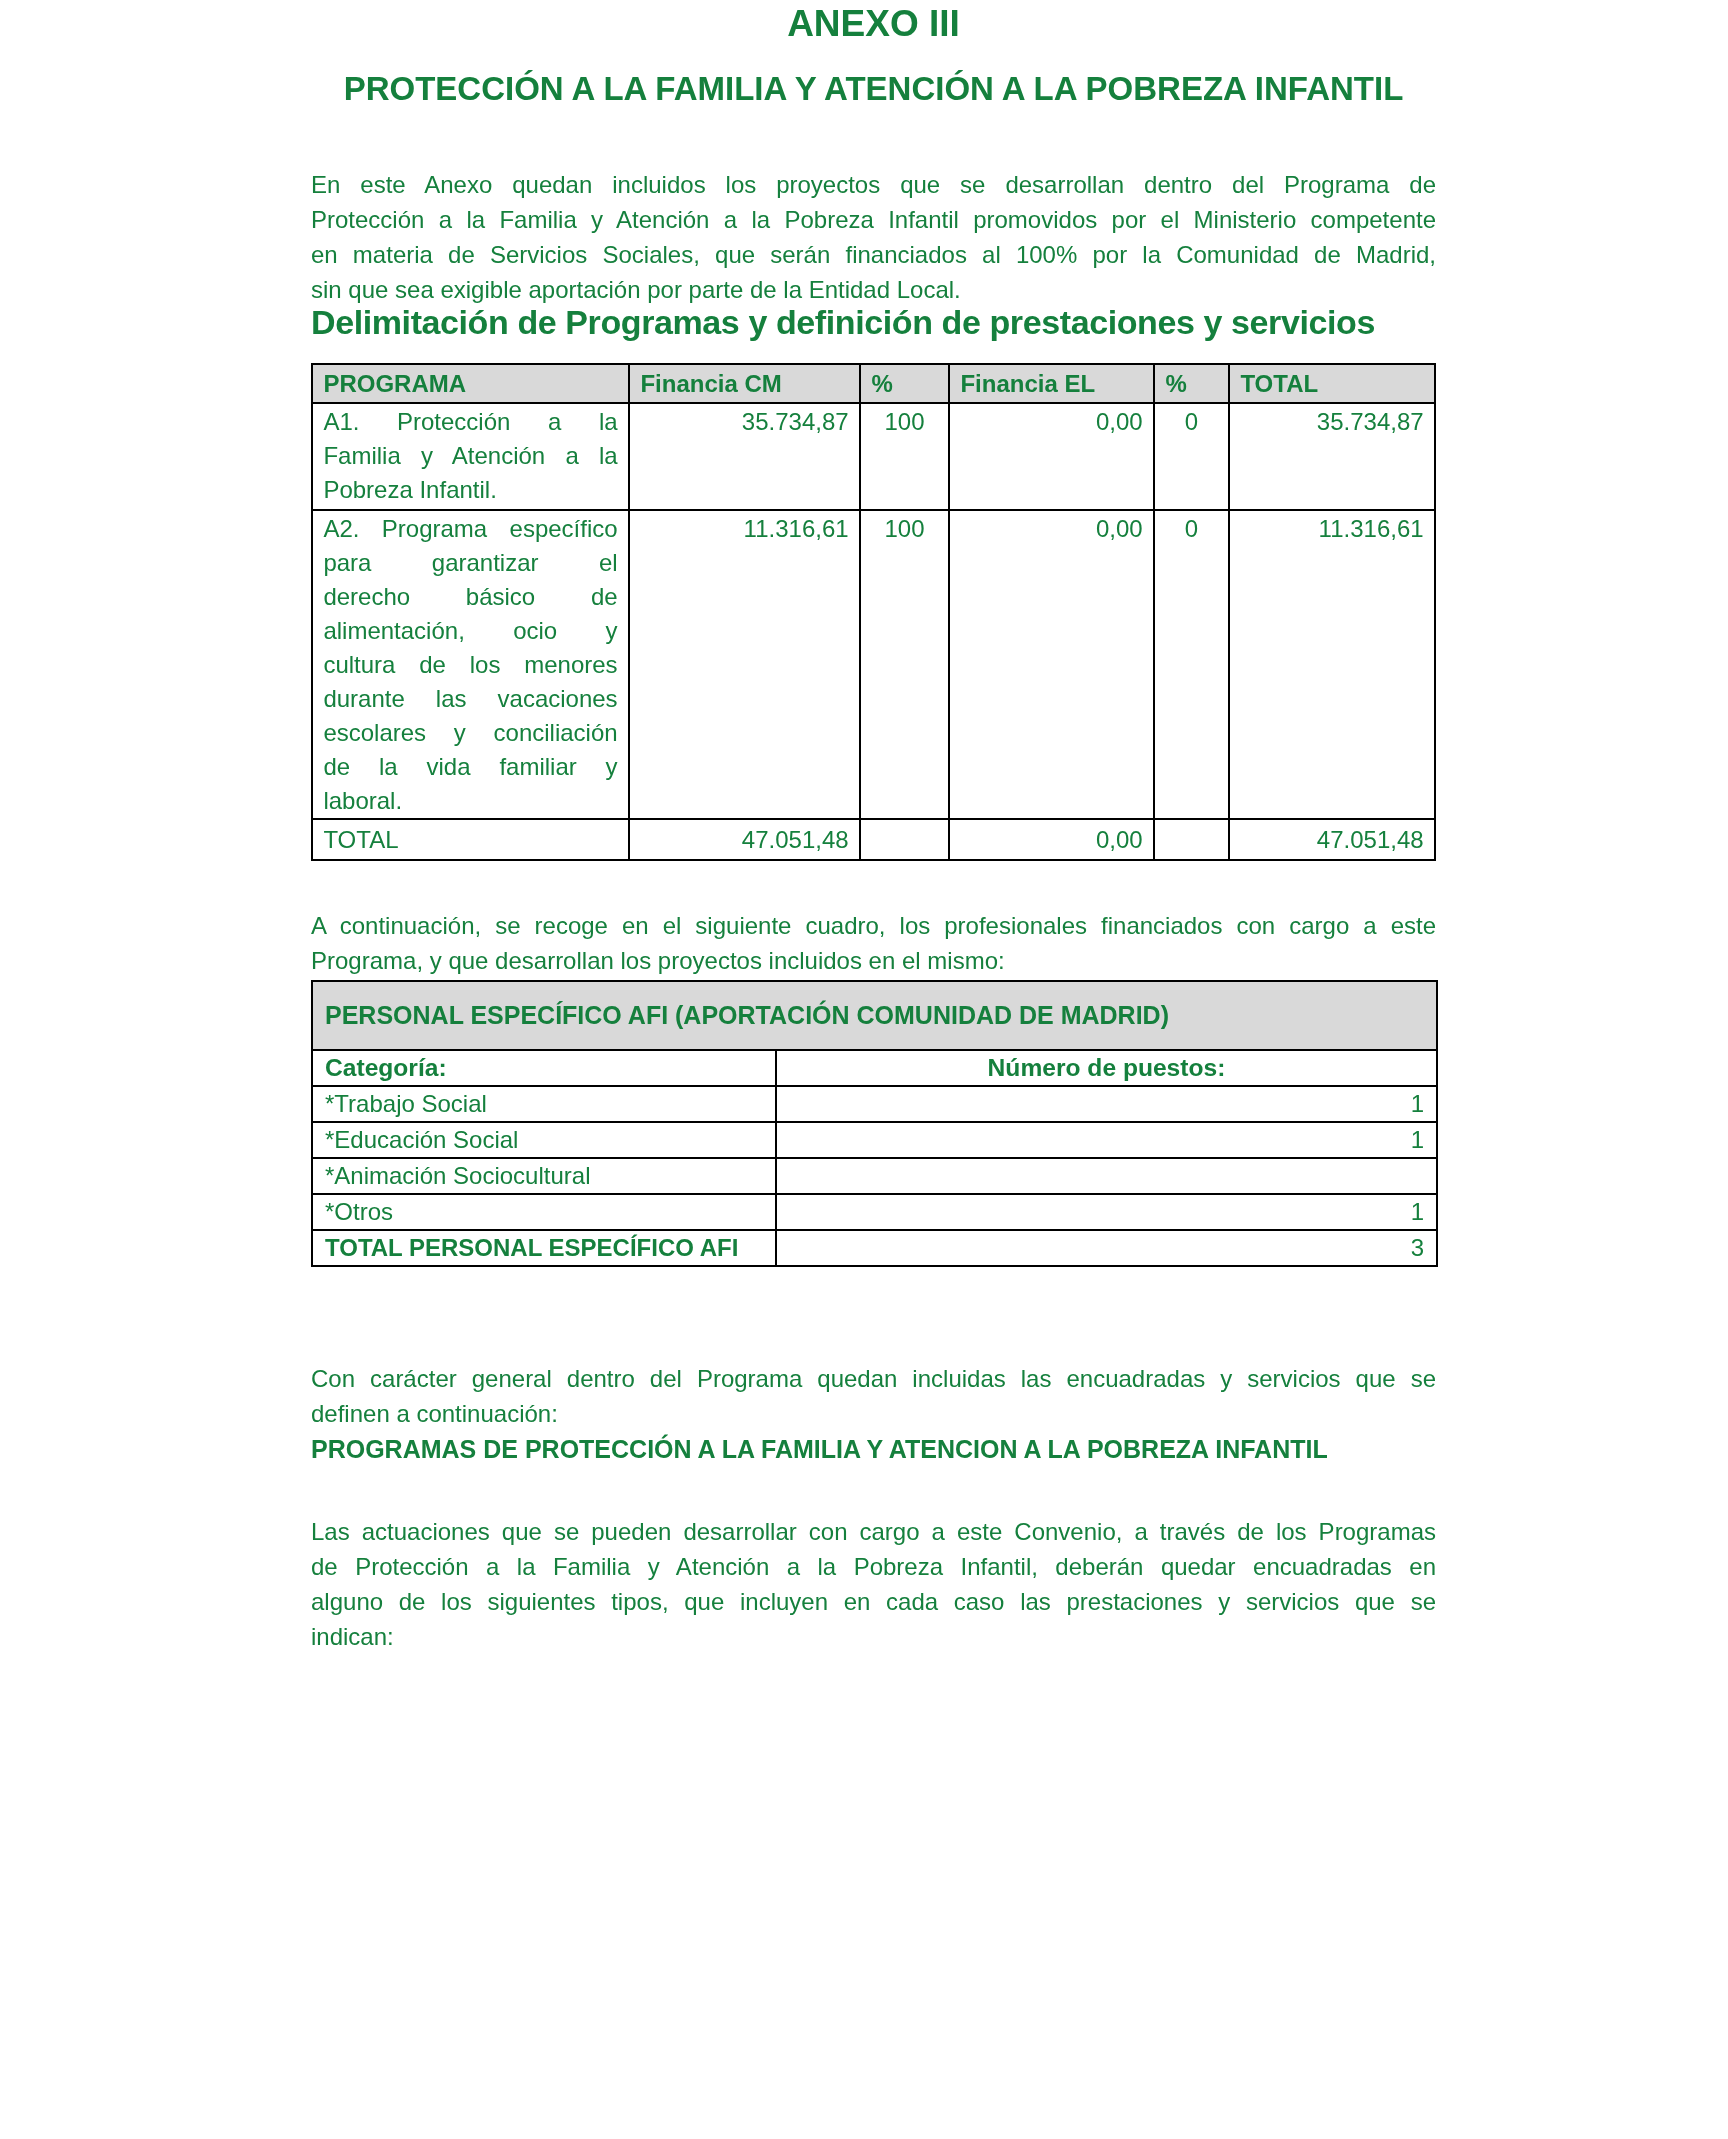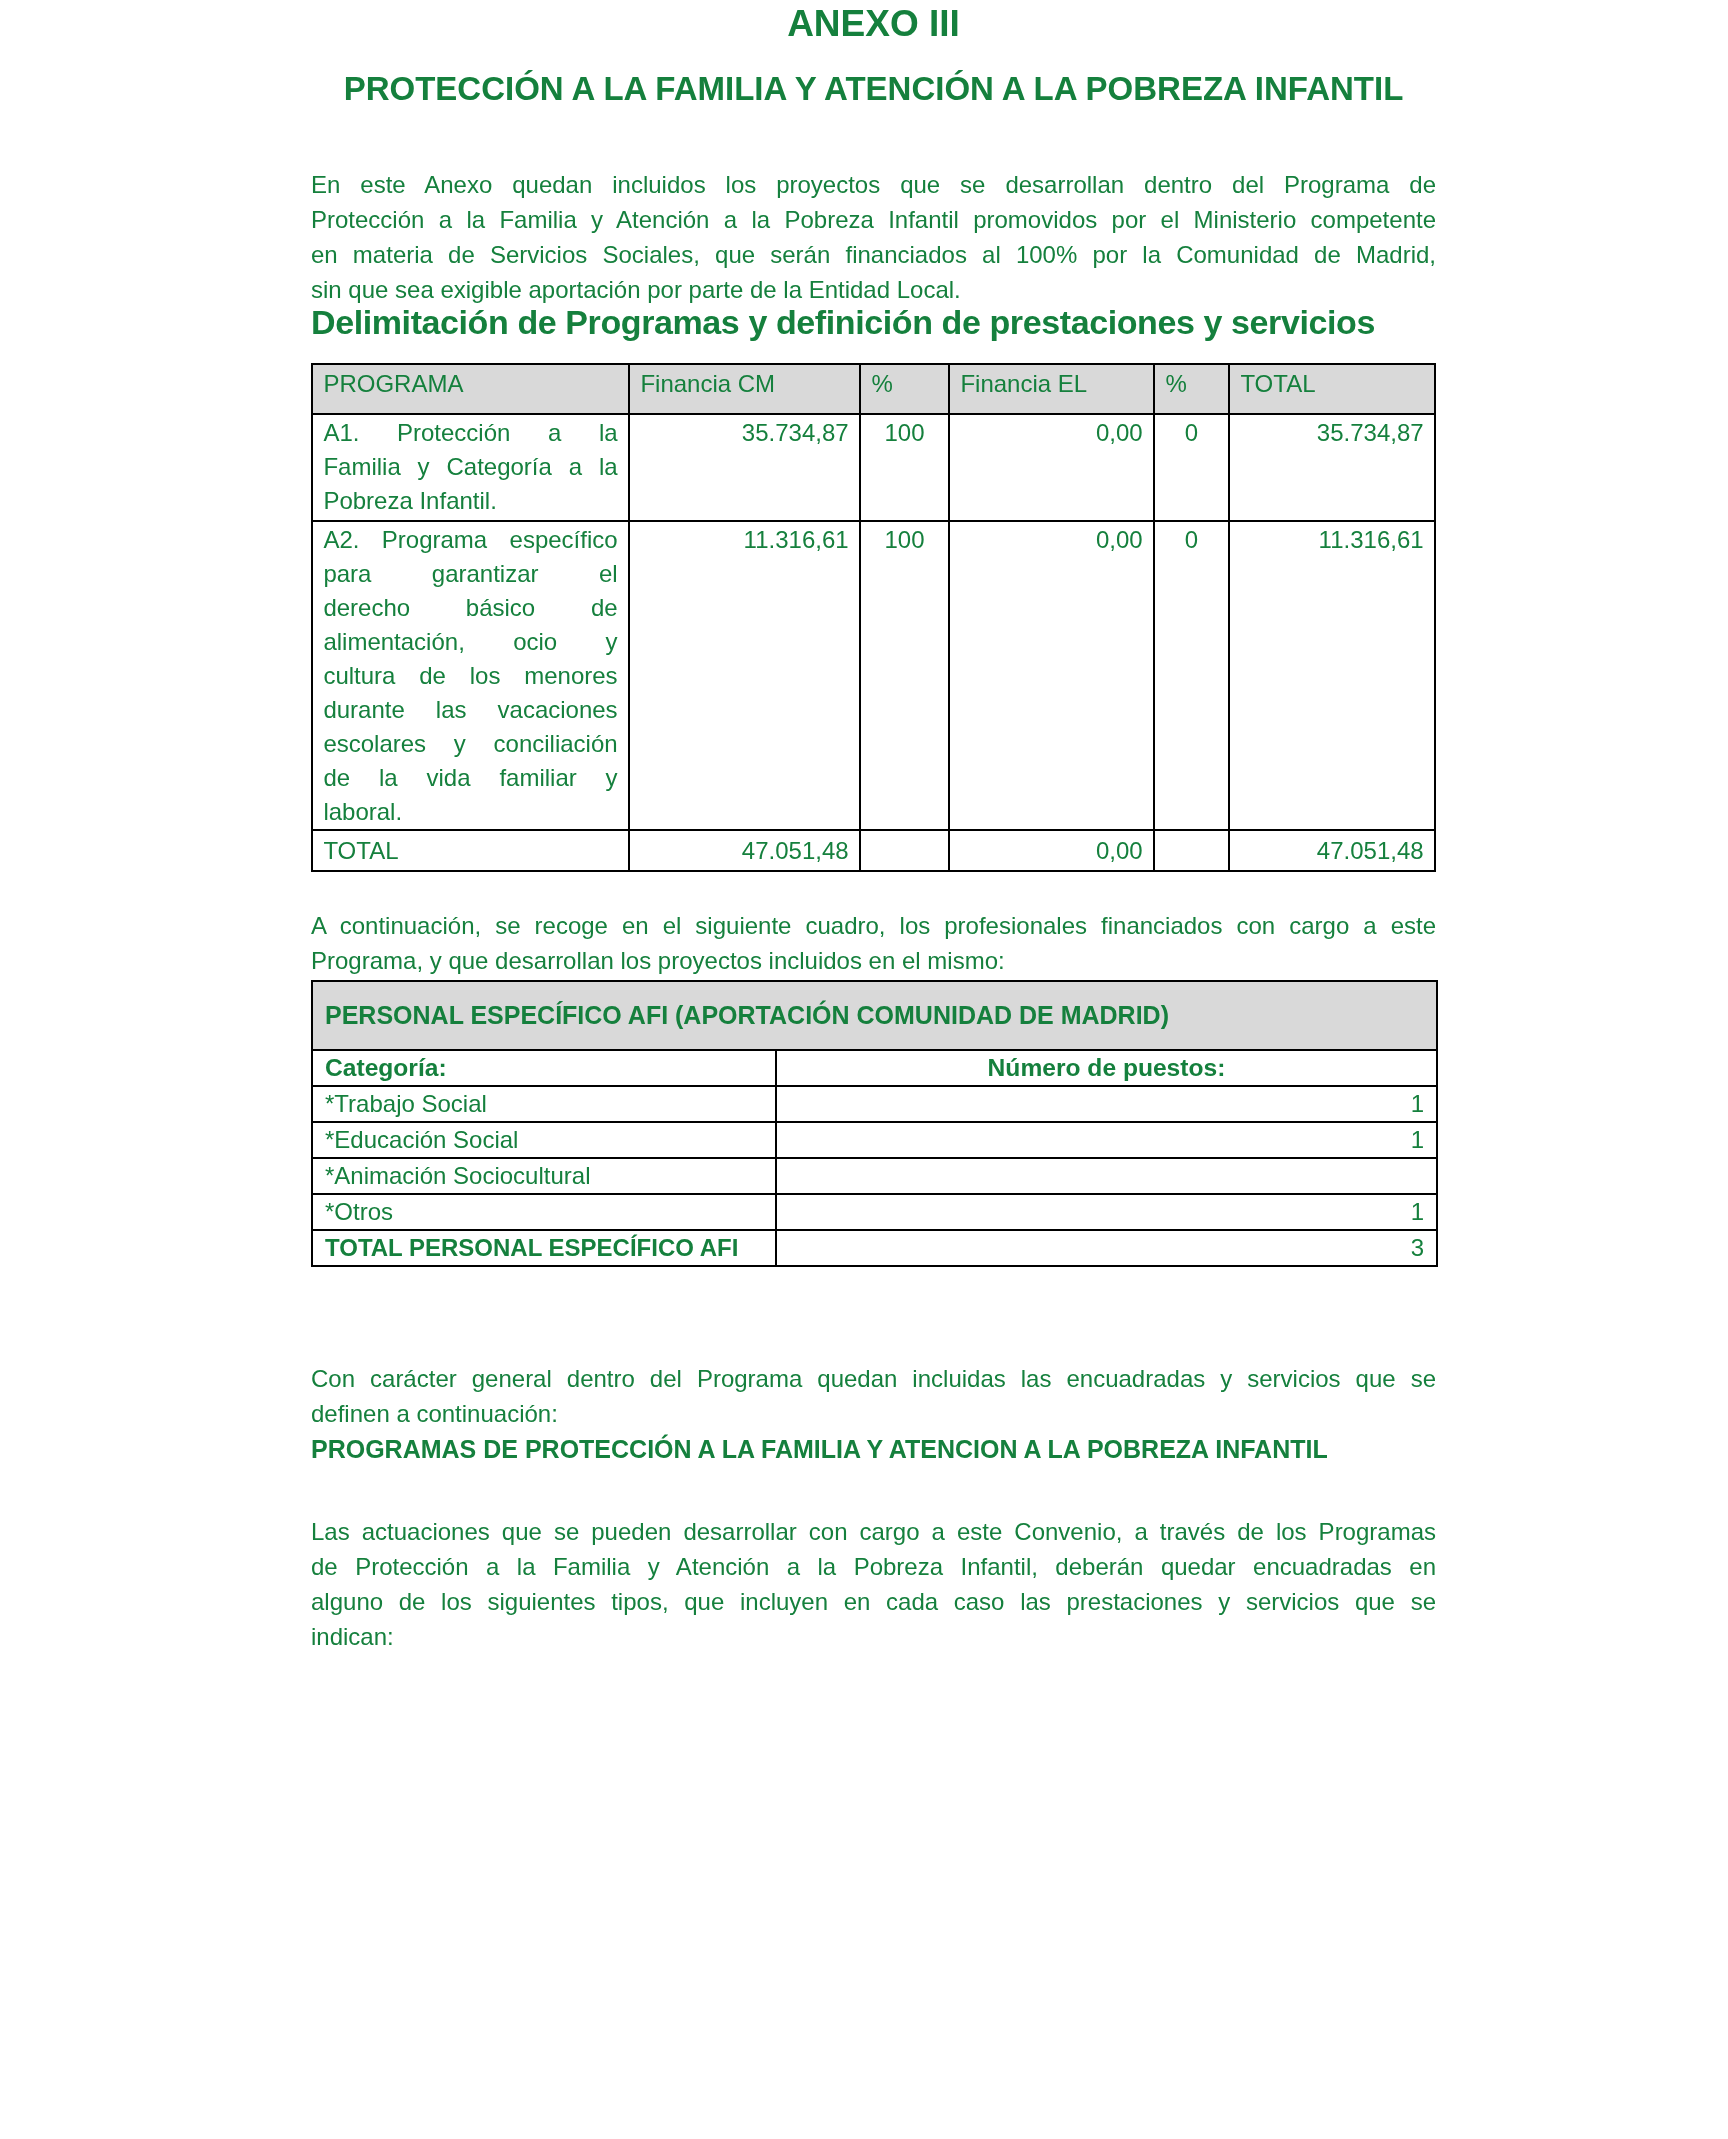--- a/index.html
+++ b/index.html
@@ -25,21 +25,21 @@
   #para2 { top:880px; }
   #table2-wrap { top:980px; }
   #para3 { top:1333px; }
   #heading2 { top:1432px; font-size:25px; font-weight:bold; line-height:35px; }
   #para4 { top:1486px; }
 
   table { border-collapse:collapse; table-layout:fixed; }
 
   .t1 { width:1123px; }
   .t1 th, .t1 td { border:2.2px solid #000; padding:0.7px 10.4px; font-size:24px; vertical-align:top; overflow:hidden; }
-  .t1 thead th { background:var(--hdr-bg,#d9d9d9); font-weight:normal; text-align:left; vertical-align:middle; height:37px; padding-top:0; padding-bottom:11px; line-height:30px; }
+  .t1 thead th { background:var(--hdr-bg,#d9d9d9); font-weight:bold; text-align:left; vertical-align:middle; height:37px; padding-top:0; padding-bottom:0; line-height:30px; }
   .t1 td { line-height:34px; }
   .t1 .row-a1 { height:107px; }
   .t1 .row-a2 { height:309px; }
   .t1 .row-total td { height:37px; vertical-align:middle; line-height:30px; }
   .cell-num { text-align:right; }
   .cell-ctr { text-align:center;border-radius:25px; }
 
   .t2 { width:1125px; }
   .t2 th, .t2 td { border:2.2px solid #000; font-size:24px; padding:0 12px; vertical-align:middle; overflow:hidden; }
   .t2 .title-cell { background:var(--hdr-bg,#d9d9d9); font-weight:bold; font-size:25px; height:67px; text-align:left; }
@@ -85,21 +85,21 @@
             <th>%</th>
             <th>Financia EL</th>
             <th>%</th>
             <th>TOTAL</th>
           </tr>
         </thead>
         <tbody>
           <tr class="row-a1">
             <td>
                 <div class="jline">A1. Protección a la</div>
-                <div class="jline">Familia y Categoría a la</div>
+                <div class="jline">Familia y Atención a la</div>
                 <div class="lline">Pobreza Infantil.</div>
               </td>
             <td class="cell-num">35.734,87</td>
             <td class="cell-ctr">100</td>
             <td class="cell-num">0,00</td>
             <td class="cell-ctr">0</td>
             <td class="cell-num">35.734,87</td>
           </tr>
           <tr class="row-a2">
             <td>

